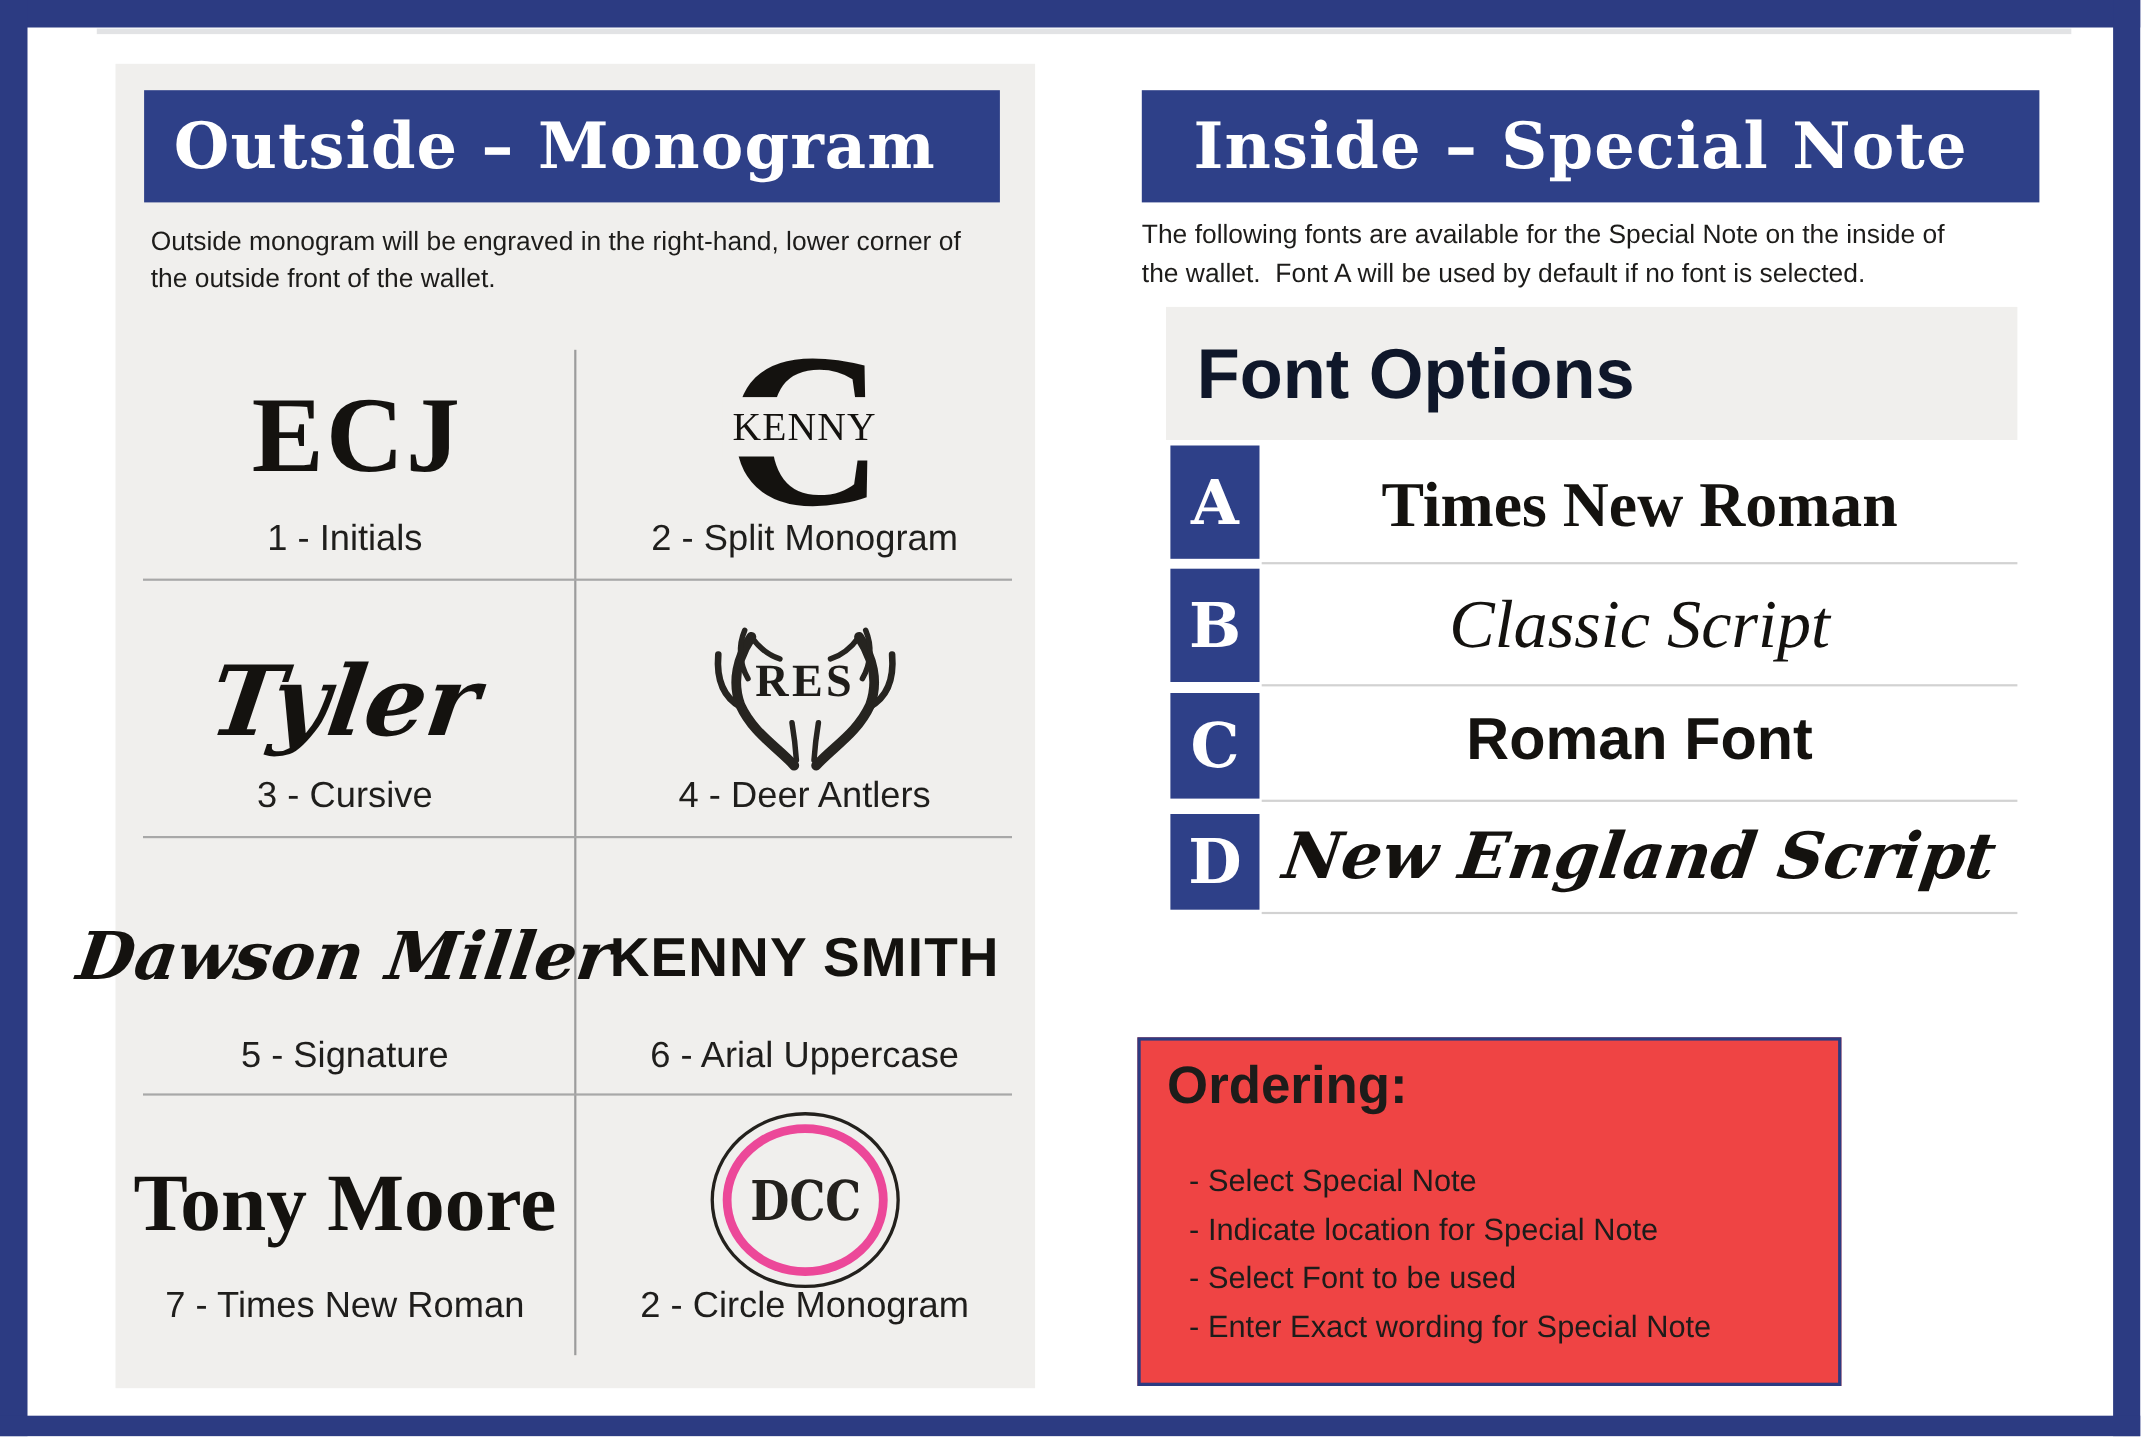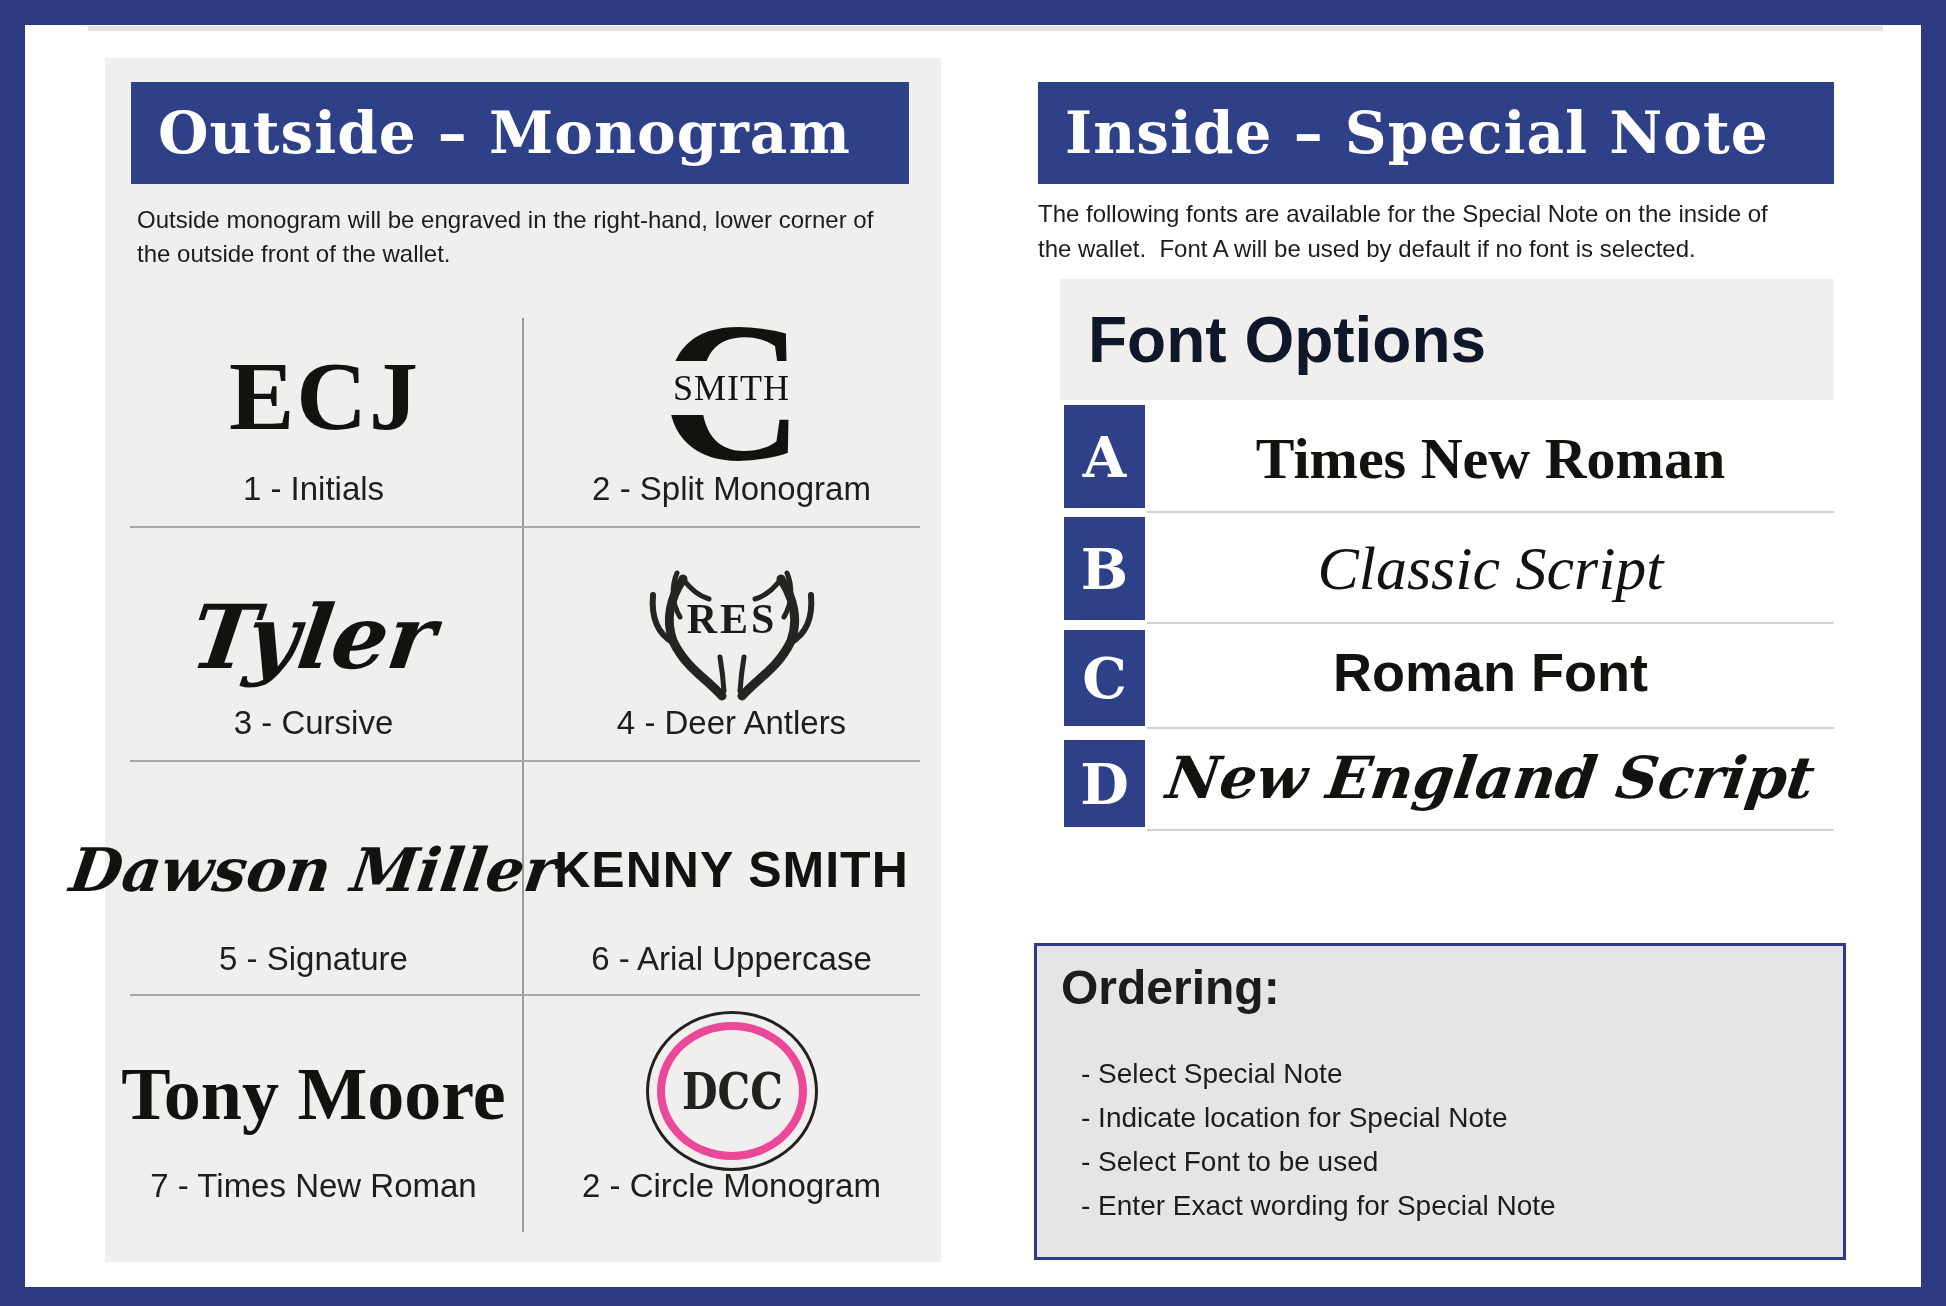--- a/index.html
+++ b/index.html
@@ -52,39 +52,39 @@
              display:flex;align-items:center;justify-content:center;}
   .dcc-text{font-family:"DejaVu Serif",serif;font-weight:bold;font-size:50px;color:#23211d;
             transform:scaleX(.82);letter-spacing:0px;}
 
   .lbl-r1{top:468px;height:42px;}
   .lbl-r2{top:702px;height:42px;}
   .lbl-r3{top:938px;height:42px;}
   .lbl-r4{top:1165px;height:42px;}
 
   
-  .hdr-right{left:1038px;top:82px;width:796px;}
+  .hdr-right{left:1038px;top:82px;width:796px;padding-left:20px;}
   .intro{left:1038px;top:196px;width:810px;font-size:24px;line-height:35px;color:#1d1c1a;}
   .band{left:1060px;top:279px;width:774px;height:121px;background:#f0efed;display:flex;align-items:center;}
   .band span{padding-left:28px;font-size:64px;font-weight:bold;color:#0f172a;}
 
   .sq{left:1064px;width:81px;background:#2e4088;color:#fff;display:flex;align-items:center;justify-content:center;
       font-family:"DejaVu Serif",serif;font-weight:bold;font-size:56px;}
   .sq-a{top:405px;height:103px;}
   .sq-b{top:517px;height:103px;}
   .sq-c{top:630px;height:96px;}
   .sq-d{top:740px;height:87px;}
   .rsep{left:1147px;width:687px;height:2px;background:#d2d2d2;}
   .fsample{left:1147px;width:687px;color:#14120f;}
   .fs-a{top:405px;height:106px;font-size:58px;}
   .fs-b{top:514px;height:108px;font-size:62px;font-family:"Liberation Serif",serif;font-style:italic;}
   .fs-c{top:622px;height:100px;font-size:54px;font-weight:bold;}
   .fs-d{top:727px;height:102px;font-size:58px;}
 
-  .order-box{left:1034px;top:943px;width:812px;height:317px;background:#e5e5e5;border:3px solid #2c3b82;box-sizing:border-box;}
+  .order-box{left:1034px;top:943px;width:640px;height:317px;background:#ef4444;border:3px solid #2c3b82;box-sizing:border-box;}
   .order-head{position:absolute;left:24px;top:14px;font-size:48px;font-weight:bold;color:#1d1c1a;}
   .order-steps{position:absolute;left:44px;top:78px;font-size:28px;line-height:44px;color:#1d1c1a;margin-top:28px;}
 </style>
 </head>
 <body>
 
 <div class="page">
 
   <div class="abs navy border-top"></div>
   <div class="abs navy border-left"></div>
@@ -106,21 +106,21 @@
   <div class="abs vdiv"></div>
   <div class="abs hdiv" style="top:526px;"></div>
   <div class="abs hdiv" style="top:760px;"></div>
   <div class="abs hdiv" style="top:994px;"></div>
 
   <div class="abs col1 flexc sample serif-b ecj">ECJ</div>
 
   <div class="abs col2 flexc splitmono">
     <div class="split-wrap">
       <span class="split-c">C</span>
-      <span class="split-name">SMITH</span>
+      <span class="split-name">KENNY</span>
     </div>
   </div>
 
   <div class="abs col1 flexc sample script tyler">Tyler</div>
 
   <div class="abs col2 flexc antlers-box">
     <svg width="210" height="150" viewBox="0 0 210 150">
       <g stroke="#262420" fill="none" stroke-linecap="round">
         <path d="M95 143 C80 126 58 114 46 88 C38 66 44 44 56 26" stroke-width="9"></path>
         <path d="M47 90 C32 82 24 66 26 42" stroke-width="6"></path>

